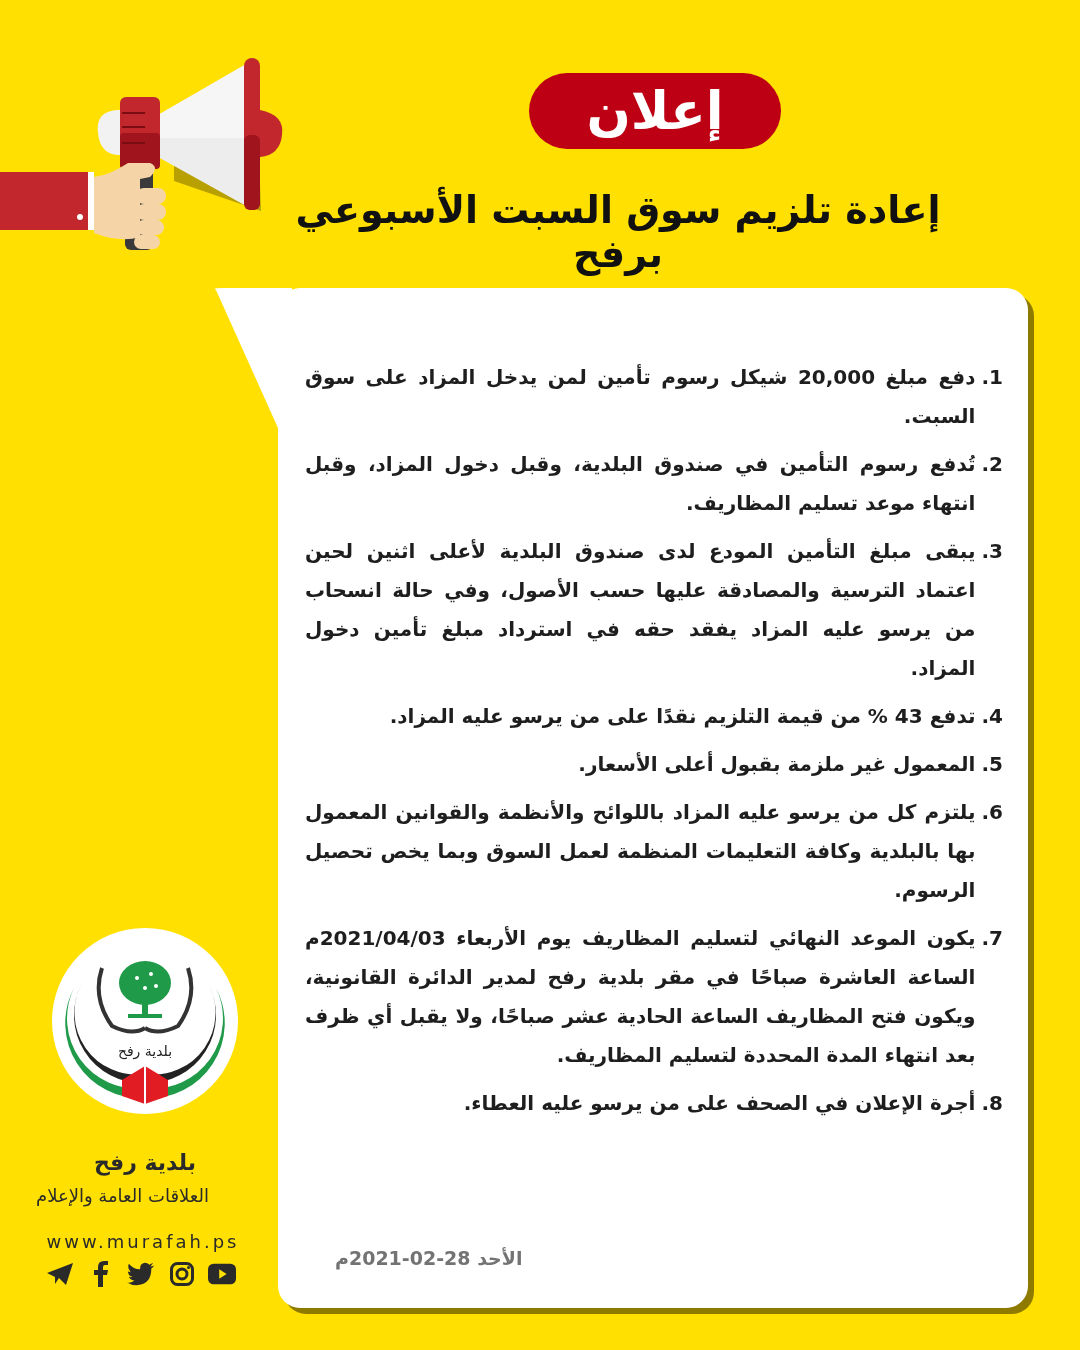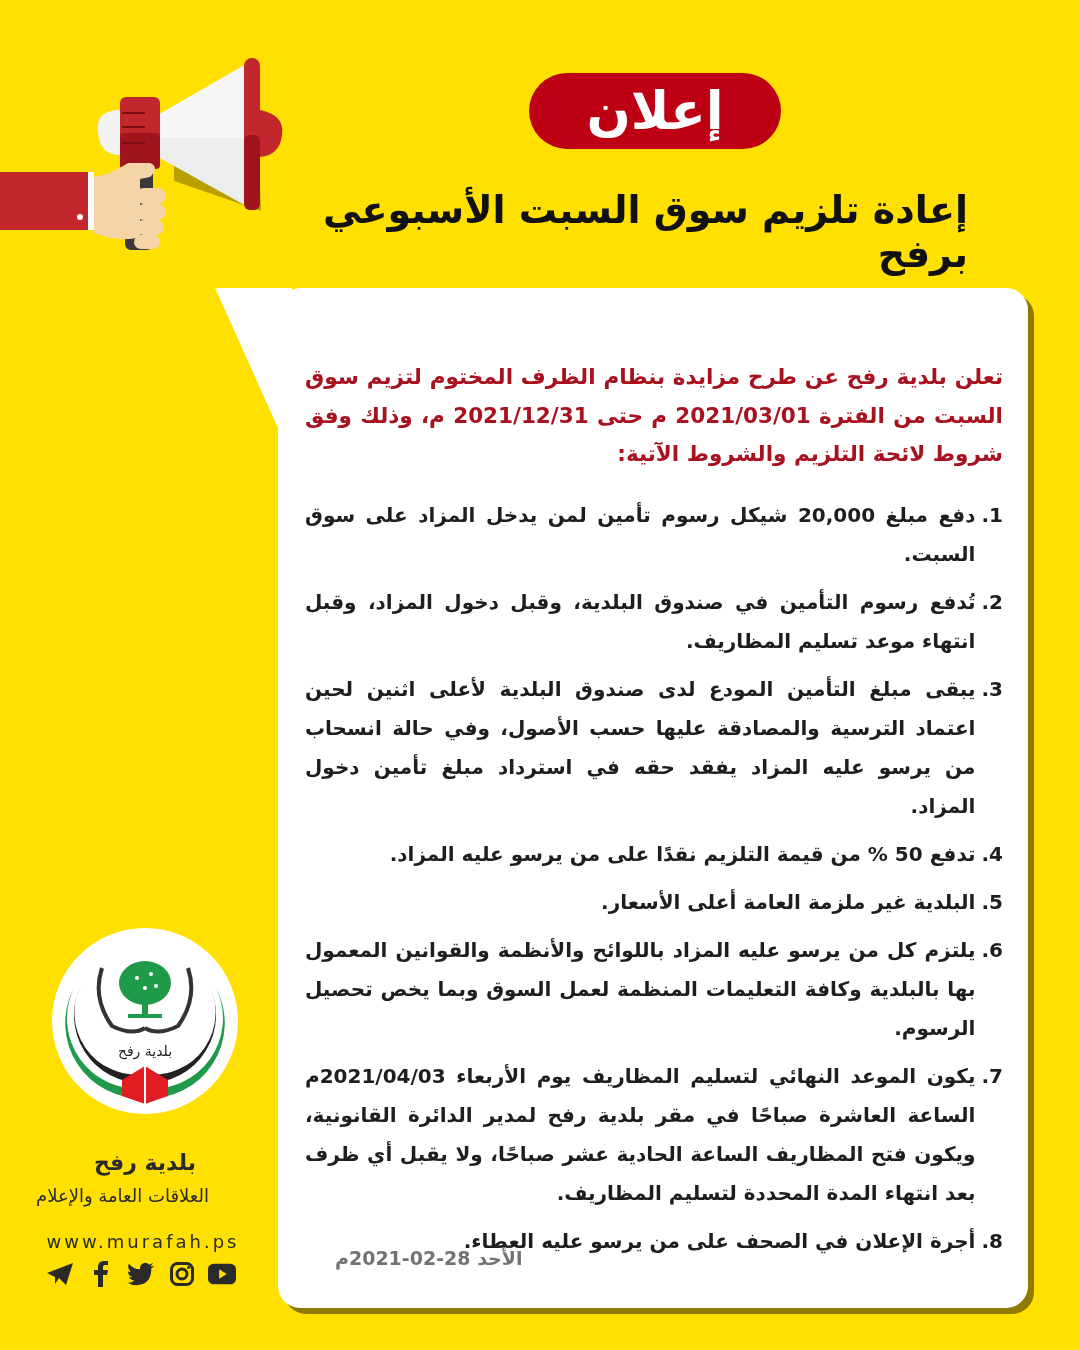--- a/index.html
+++ b/index.html
@@ -10,21 +10,21 @@
   }
   .megaphone { position:absolute; left:0; top:55px; width:300px; height:200px; }
   .badge {
     position:absolute; left:529px; top:73px; width:252px; height:76px;
     background:#BE0014; border-radius:40px;
     display:flex; align-items:center; justify-content:center;
     color:#fff; font-weight:bold; font-size:52px; direction:rtl;
   }
   .headline {
     position:absolute; right:112px; top:188px; width:700px;
-    text-align:right; direction:rtl; font-weight:bold; font-size:38px; color:#111;
+    text-align:center; direction:rtl; font-weight:bold; font-size:38px; color:#111;
   }
   .card-shadow {
     position:absolute; left:284px; top:294px; width:750px; height:1020px;
     background:#8F7A00; border-radius:22px;
   }
   .card {
     position:absolute; left:278px; top:288px; width:750px; height:1020px;
     background:#fff; border-radius:22px;
   }
   .tail { position:absolute; left:212px; top:288px; width:80px; height:140px; }
@@ -103,41 +103,40 @@
 <div class="badge">إعلان</div>
 <div class="headline">إعادة تلزيم سوق السبت الأسبوعي برفح</div>
 
 <div class="card-shadow"></div>
 <svg class="tail" viewBox="0 0 80 140">
   <path d="M4 2 Q0 0 10 0 L80 0 L80 140 L66 140 Z" fill="#fff"></path>
 </svg>
 <div class="card"></div>
 
 <div class="content">
-  <p class="intro">تعلن بلدية رفح عن طرح مزايدة بنظام الظرف المختوم لتزيم سوق السبت من الفترة 2021/03/01 م حتى 2021/12/31 م، وذلك وفق شروط لائحة التلزيم والشروط الآتية:</p>
   <ol class="conditions">
     <li>
         <span class="num">1.</span>
         <span class="txt">دفع مبلغ 20,000 شيكل رسوم تأمين لمن يدخل المزاد على سوق السبت.</span>
       </li>
     <li>
         <span class="num">2.</span>
         <span class="txt">تُدفع رسوم التأمين في صندوق البلدية، وقبل دخول المزاد، وقبل انتهاء موعد تسليم المظاريف.</span>
       </li>
     <li>
         <span class="num">3.</span>
         <span class="txt">يبقى مبلغ التأمين المودع لدى صندوق البلدية لأعلى اثنين لحين اعتماد الترسية والمصادقة عليها حسب الأصول، وفي حالة انسحاب من يرسو عليه المزاد يفقد حقه في استرداد مبلغ تأمين دخول المزاد.</span>
       </li>
     <li>
         <span class="num">4.</span>
-        <span class="txt">تدفع 50 % من قيمة التلزيم نقدًا على من يرسو عليه المزاد.</span>
+        <span class="txt">تدفع 43 % من قيمة التلزيم نقدًا على من يرسو عليه المزاد.</span>
       </li>
     <li>
         <span class="num">5.</span>
-        <span class="txt">البلدية غير ملزمة العامة أعلى الأسعار.</span>
+        <span class="txt">المعمول غير ملزمة بقبول أعلى الأسعار.</span>
       </li>
     <li>
         <span class="num">6.</span>
         <span class="txt">يلتزم كل من يرسو عليه المزاد باللوائح والأنظمة والقوانين المعمول بها بالبلدية وكافة التعليمات المنظمة لعمل السوق وبما يخص تحصيل الرسوم.</span>
       </li>
     <li>
         <span class="num">7.</span>
         <span class="txt">يكون الموعد النهائي لتسليم المظاريف يوم الأربعاء 2021/04/03م الساعة العاشرة صباحًا في مقر بلدية رفح لمدير الدائرة القانونية، ويكون فتح المظاريف الساعة الحادية عشر صباحًا، ولا يقبل أي ظرف بعد انتهاء المدة المحددة لتسليم المظاريف.</span>
       </li>
     <li>

